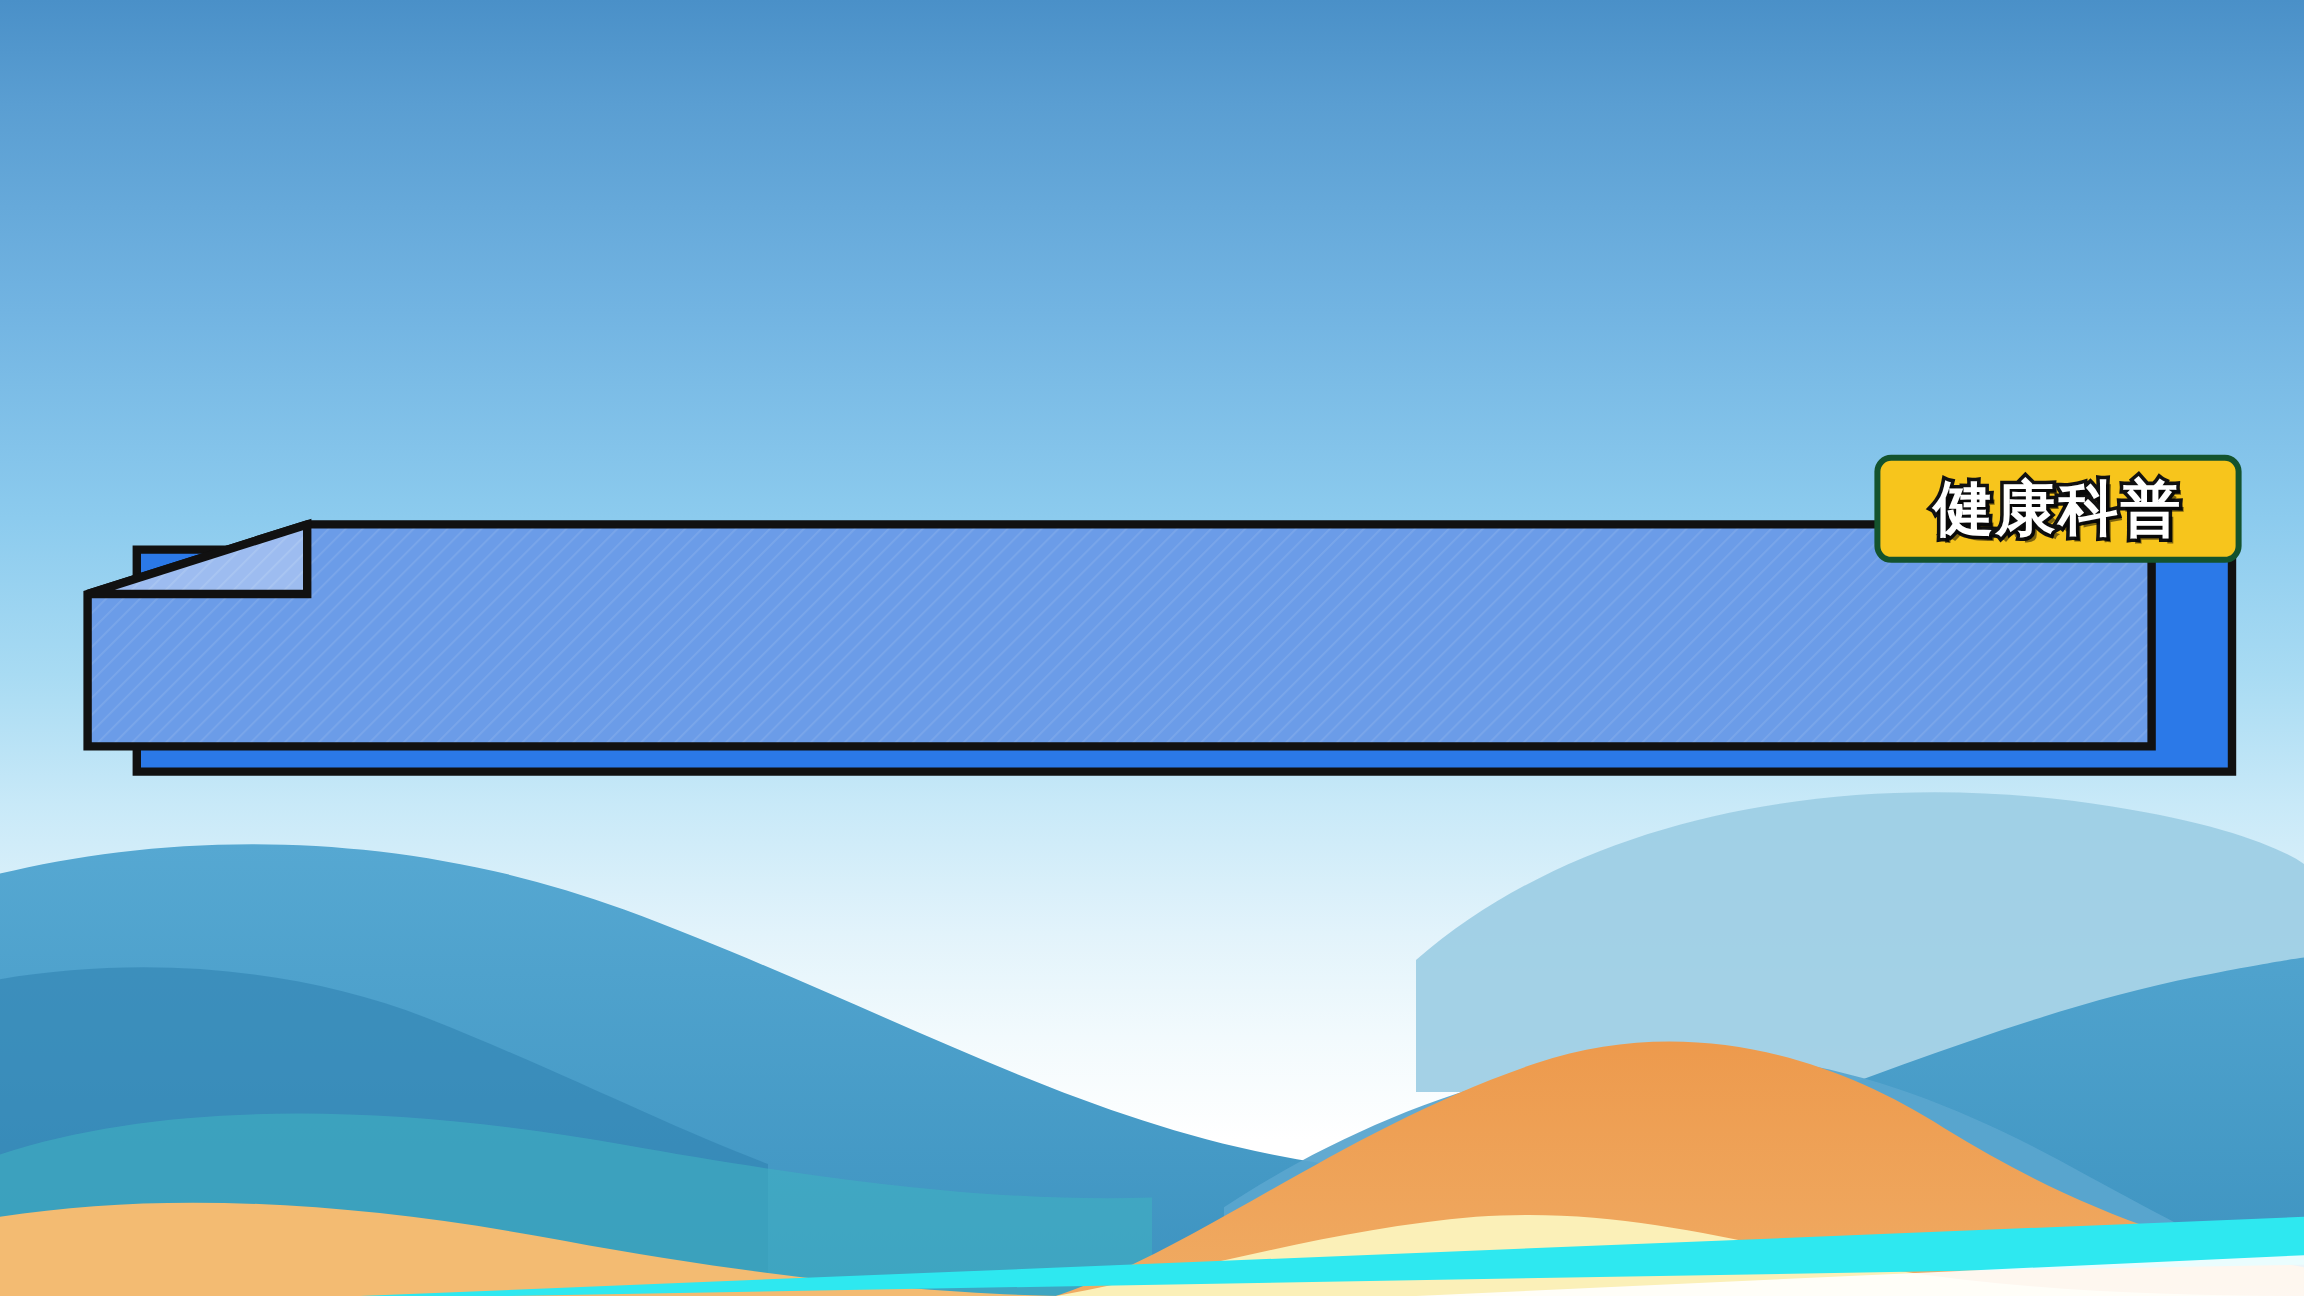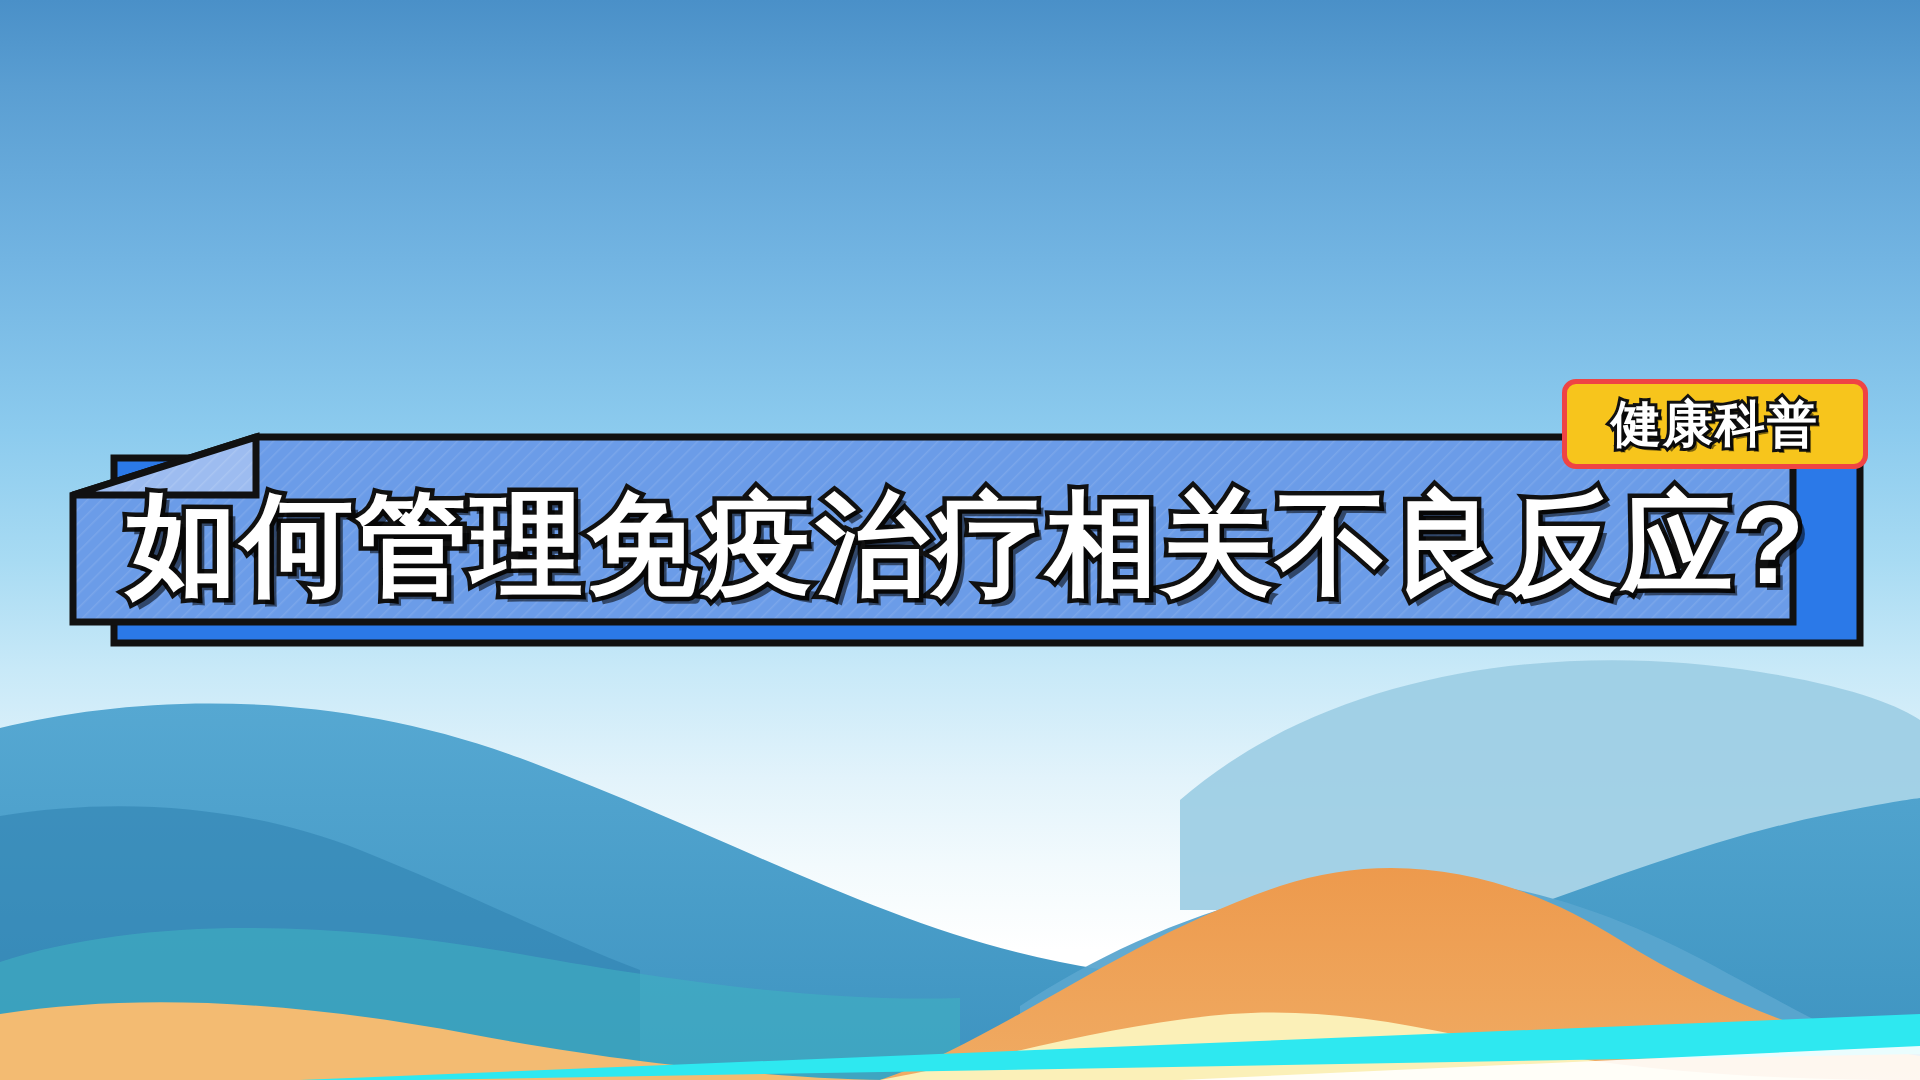--- a/index.html
+++ b/index.html
@@ -79,21 +79,21 @@
   }
 
   
   .badge {
     position: absolute;
     left: 1562px;
     top: 379px;
     width: 306px;
     height: 90px;
     background: #f7c51c;
-    border: 5px solid #ef4444;
+    border: 5px solid #14532d;
     border-radius: 14px;
     box-sizing: border-box;
     display: flex;
     align-items: center;
     justify-content: center;
     z-index: 6;
   }
   .badge-label {
     font-size: 50px;
     font-weight: 700;
@@ -168,19 +168,18 @@
       </defs>
 
       <path d="M114,98 L1860,98 L1860,283 L114,283 Z" fill="#2b79e8" stroke="#111111" stroke-width="7" stroke-linejoin="miter"></path>
 
       <path d="M256,77 L1793,77 L1793,262 L73,262 L73,135 Z" fill="url(#hatch)" stroke="#111111" stroke-width="7" stroke-linejoin="miter"></path>
 
       <path d="M256,77 L256,135 L73,135 Z" fill="url(#hatchLight)" stroke="#111111" stroke-width="7" stroke-linejoin="miter"></path>
     </svg>
   </div>
 
-  <div class="title-text">如何管理免疫治疗相关不良反应?</div>
 
   <div class="badge">
     <span class="badge-label">健康科普</span>
   </div>
 
 </div>
 
 </body></html>

